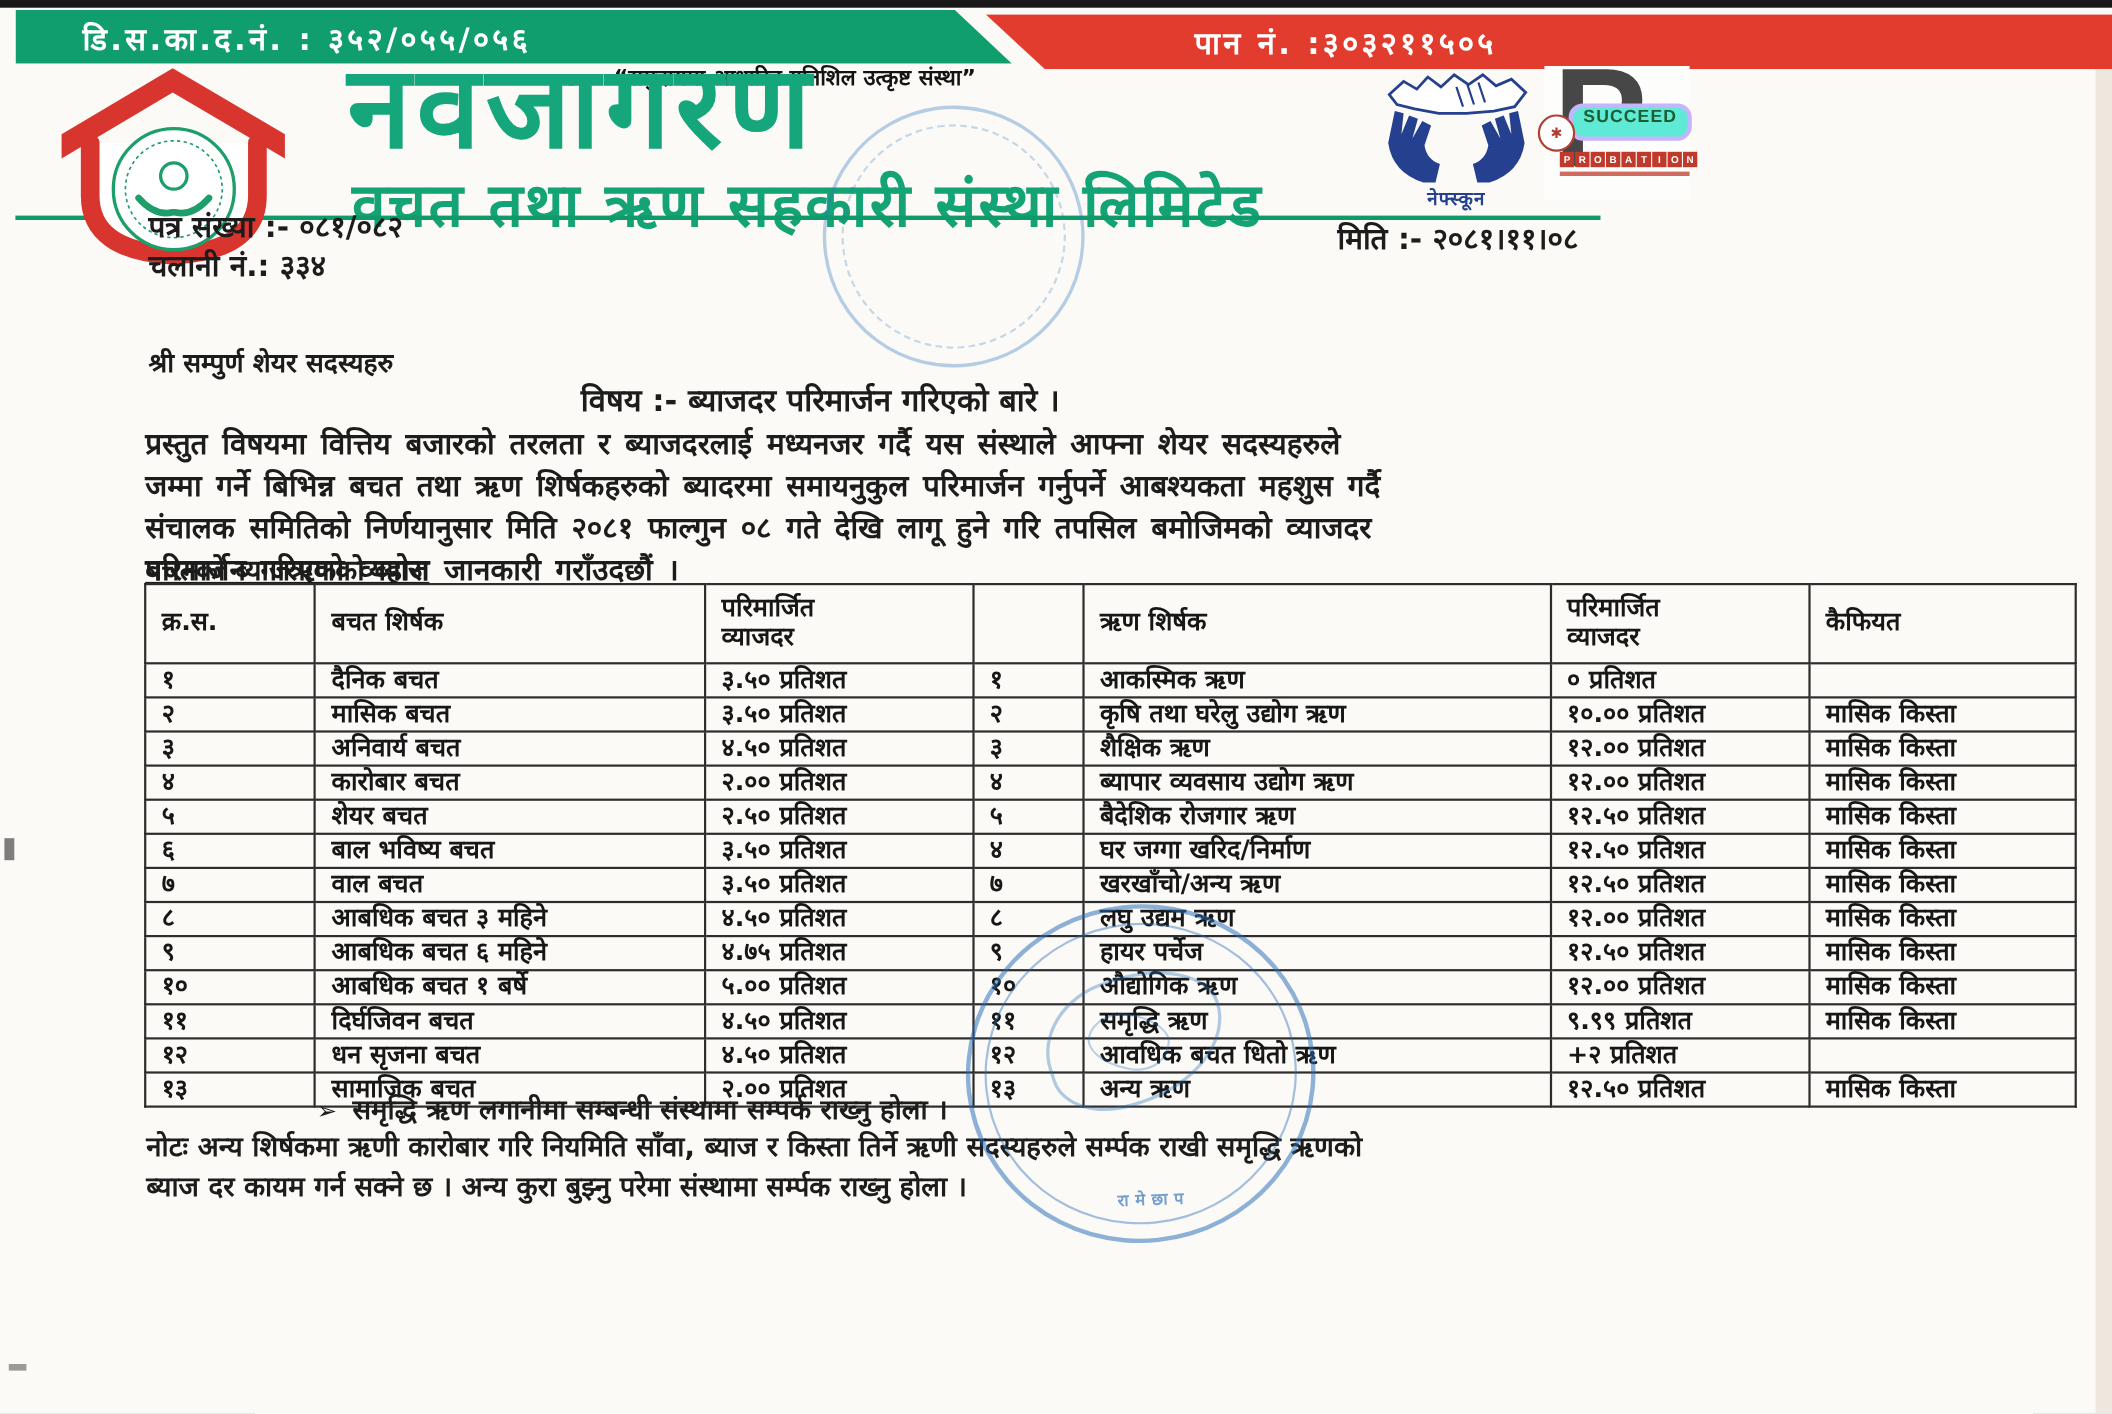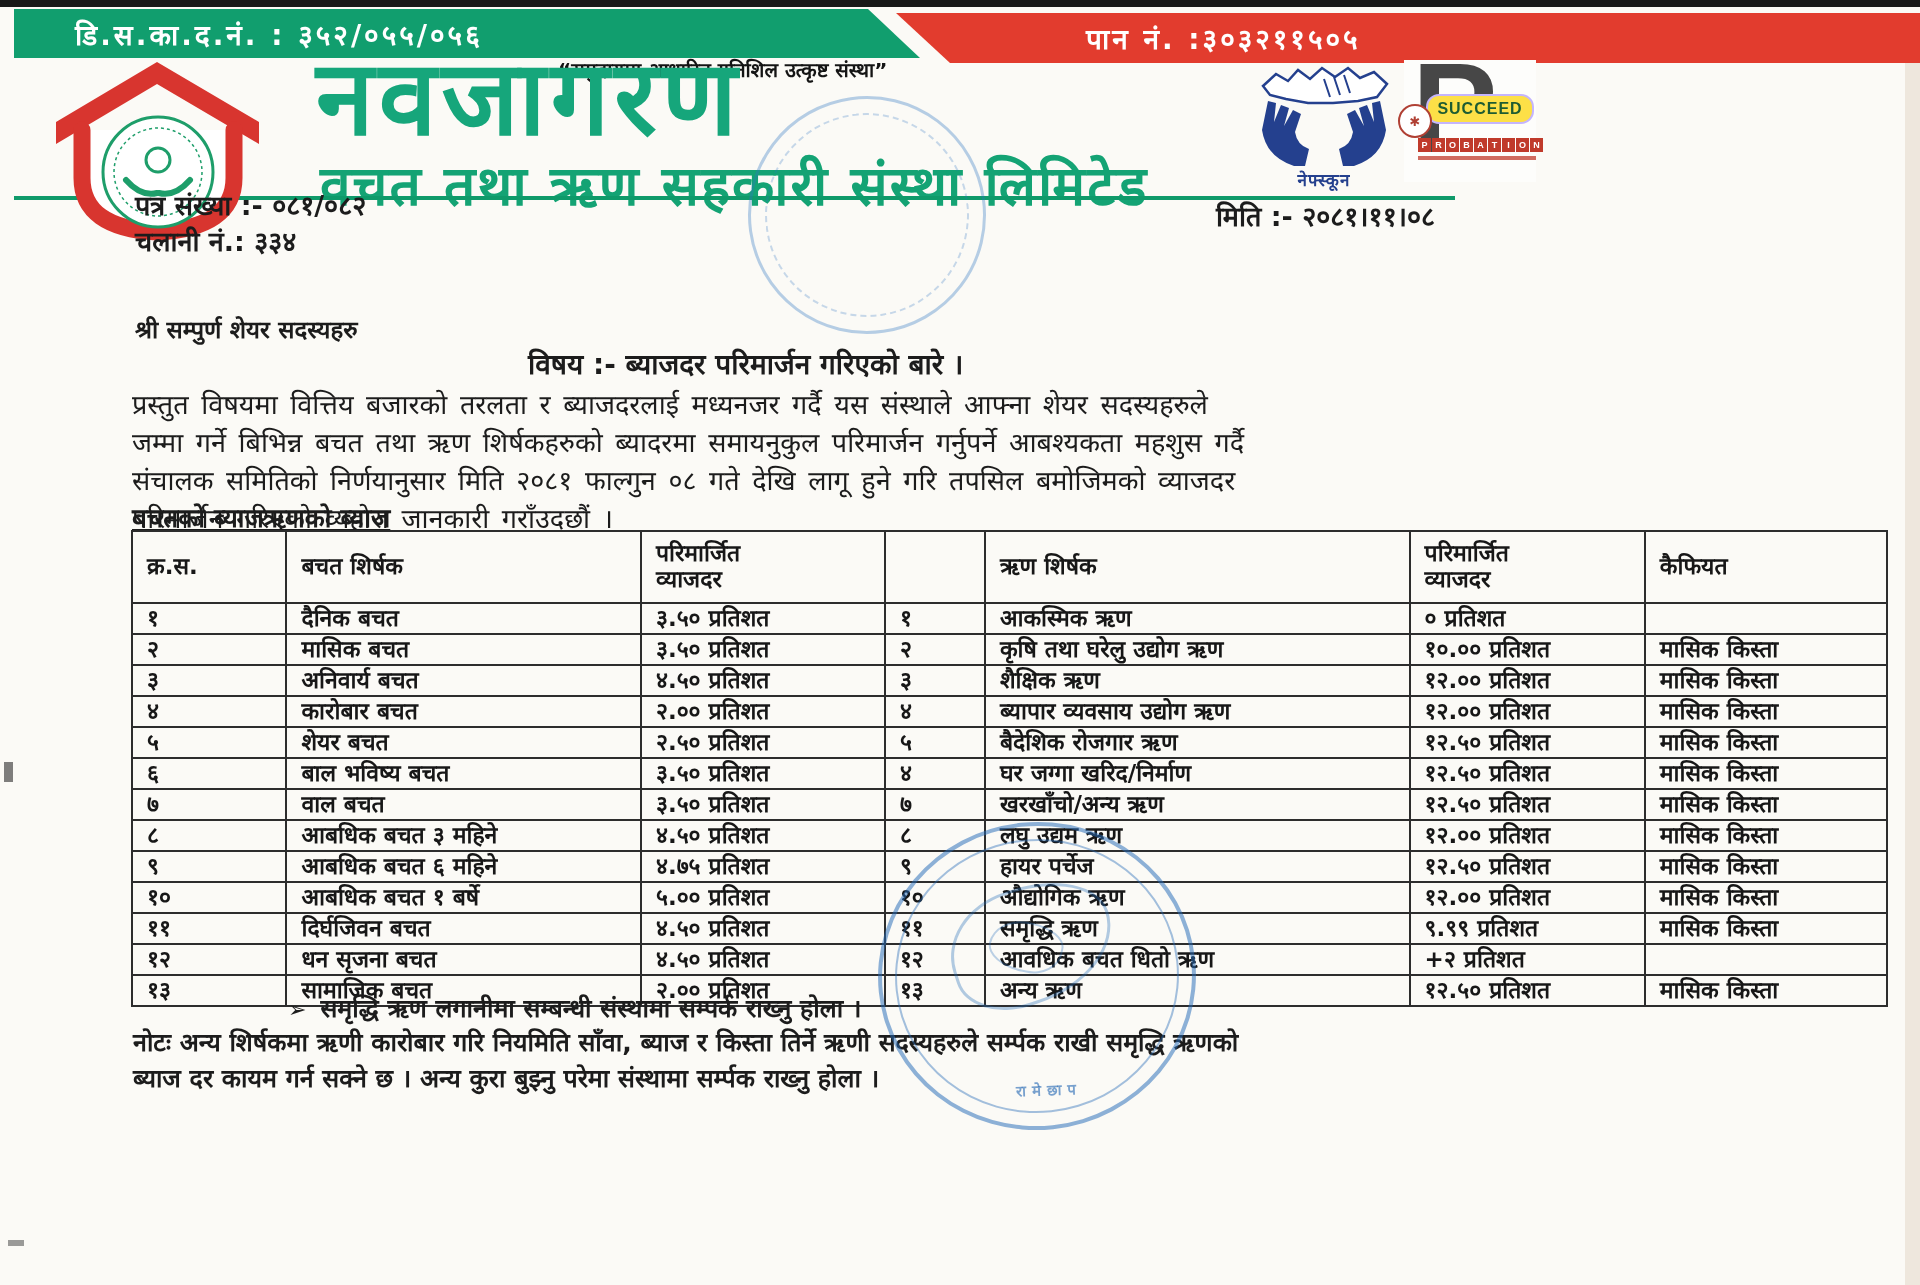--- a/index.html
+++ b/index.html
@@ -27,21 +27,21 @@
   .org-name{left:316px;top:46px;width:900px;font-size:104px;line-height:104px;font-weight:900;
     color:#16a67b;letter-spacing:5px;white-space:nowrap;}
   .org-type{left:320px;top:146px;font-size:55px;font-weight:800;color:#14a374;letter-spacing:2px;white-space:nowrap;}
   .green-rule{left:14px;top:196px;width:1441px;height:4px;background:#0f9a6a;}
   .letter-no{left:135px;top:186px;font-size:27px;font-weight:800;}
   .dispatch-no{left:135px;top:222px;font-size:27px;font-weight:800;}
   .date-line{left:1150px;top:197px;width:285px;text-align:right;font-size:27px;font-weight:800;}
   
   .salutation{left:135px;top:312px;font-size:24px;font-weight:700;}
   .subject{left:528px;top:344px;font-size:28px;font-weight:800;}
-  .body-par{left:132px;top:386px;width:1345px;font-size:27px;font-weight:400;line-height:38px;word-spacing:4px;}
+  .body-par{left:132px;top:386px;width:1345px;font-size:27px;font-weight:700;line-height:38px;word-spacing:4px;}
   .tbl-caption{left:132px;top:499px;font-size:26px;font-weight:800;text-decoration:underline;}
   
   table.rates{position:absolute;left:131px;top:530px;width:1757px;border-collapse:collapse;
     font-size:23px;font-weight:700;color:#171717;}
   table.rates th,table.rates td{border:2px solid #2d2d2d;padding:0 6px 0 14px;height:29px;
     text-align:left;vertical-align:middle;line-height:1.12;}
   table.rates thead th{height:70px;font-weight:800;}
   th.h-sn,td.cell-sn{padding-left:22px;}
   th.h-sn{text-align:center;padding-left:6px;margin-left:32px;}
   th.h-saving{text-align:center;}
@@ -70,22 +70,22 @@
     color:rgba(32,100,178,.6);font-size:15px;font-weight:700;letter-spacing:6px;transform:rotate(4deg);}
   
   .house-logo{left:50px;top:60px;width:216px;height:186px;}
   
   .nefscun{left:1238px;top:56px;width:172px;height:136px;text-align:center;}
   .nefscun .cap{color:#24408e;font-size:17px;font-weight:800;letter-spacing:1px;margin-top:-4px;}
   
   .succeed{left:1404px;top:60px;width:132px;height:122px;background:#fdfdfb;}
   .succeed .bigp{position:absolute;left:8px;top:-26px;font-size:128px;font-weight:900;color:#474747;
     font-family:"Liberation Sans",sans-serif;letter-spacing:0;}
-  .succeed .pill{position:absolute;left:22px;top:34px;width:104px;height:26px;background:#fde047;
-    border:2px solid #c4b5fd;border-radius:13px;display:flex;align-items:center;justify-content:center;}
+  .succeed .pill{position:absolute;left:22px;top:34px;width:104px;height:26px;background:#5eead4;
+    border:4px solid #c4b5fd;border-radius:13px;display:flex;justify-content:center;}
   .succeed .pill span{color:#1e5c32;font-size:16px;font-weight:800;letter-spacing:1px;
     font-family:"Liberation Sans",sans-serif;}
   .succeed .prow{position:absolute;left:14px;top:78px;display:flex;gap:1px;}
   .succeed .prow b{width:13px;height:14px;background:#c03a2b;color:#fff;font-size:9px;font-weight:800;
     display:flex;align-items:center;justify-content:center;font-family:"Liberation Sans",sans-serif;}
   .succeed .caption-bar{position:absolute;left:14px;top:96px;width:118px;height:4px;background:#c03a2b;opacity:.75;}
   .succeed .emblem{position:absolute;left:-6px;top:44px;width:30px;height:30px;border-radius:50%;
     background:#fff;border:2px solid #b04034;display:flex;align-items:center;justify-content:center;
     color:#b04034;font-size:13px;}
 </style>

